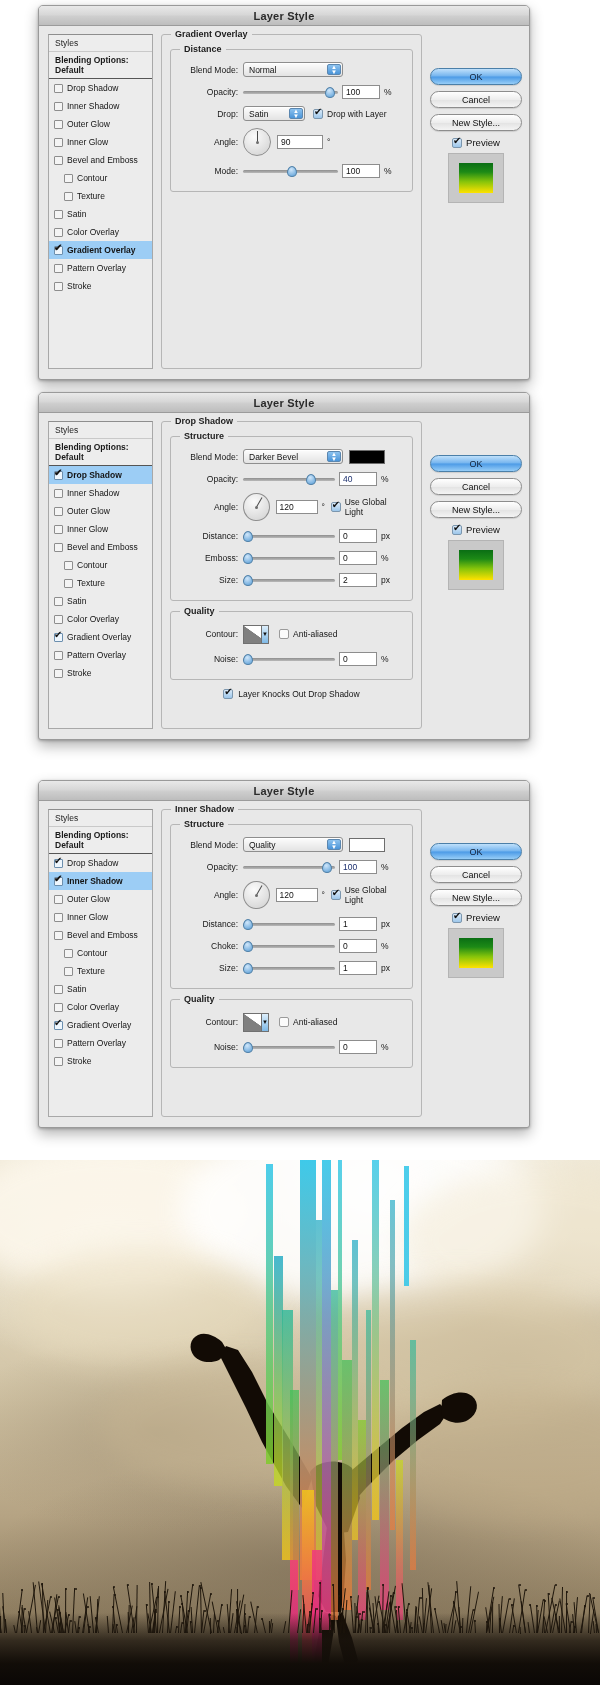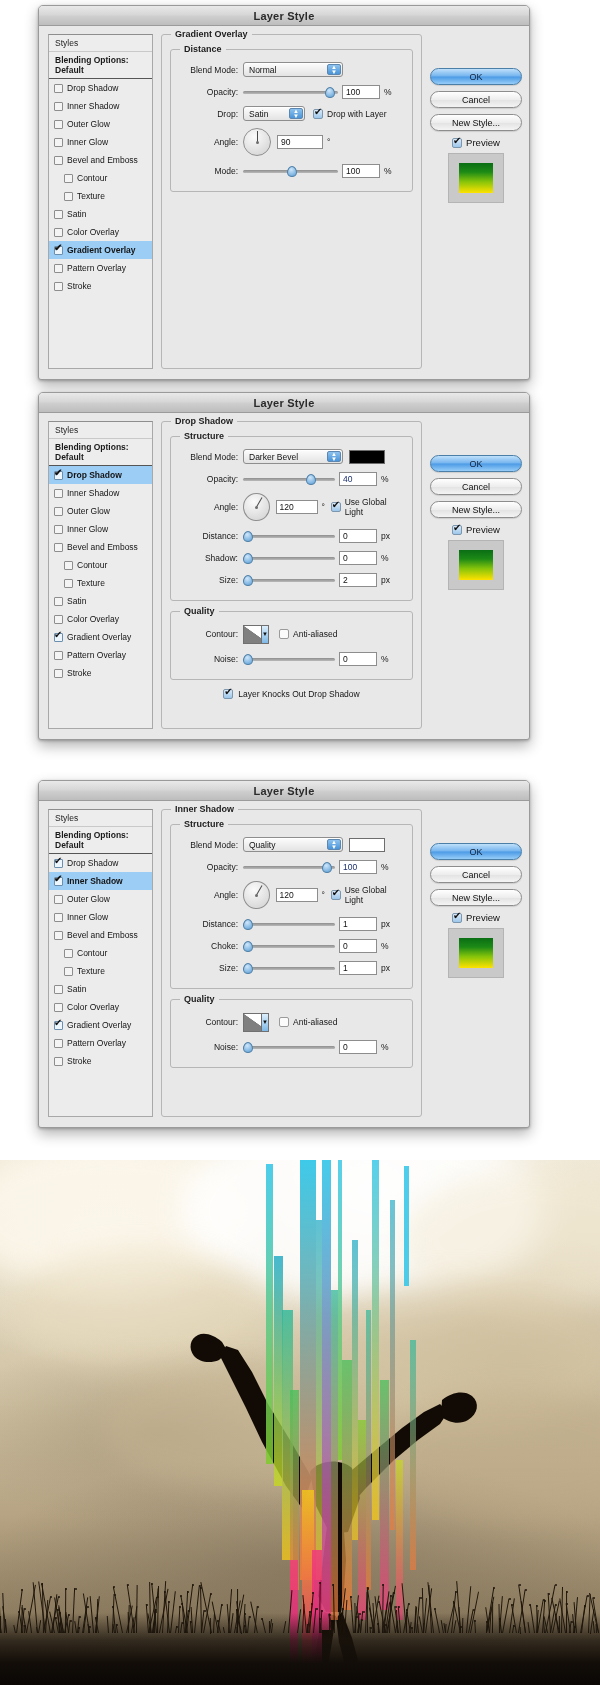--- a/index.html
+++ b/index.html
@@ -525,21 +525,21 @@
             <div class="lbl">Distance:</div>
             <div class="slider" style="max-width:92px;">
               <div class="track"></div>
               <div class="knob" style="left:0%;"></div>
             </div>
             <div class="field" style="width:38px;">0</div>
             <span class="unit">px</span>
           </div>
 
           <div class="row">
-            <div class="lbl">Shadow:</div>
+            <div class="lbl">Emboss:</div>
             <div class="slider" style="max-width:92px;">
               <div class="track"></div>
               <div class="knob" style="left:0%;"></div>
             </div>
             <div class="field" style="width:38px;">0</div>
             <span class="unit">%</span>
           </div>
 
           <div class="row">
             <div class="lbl">Size:</div>

